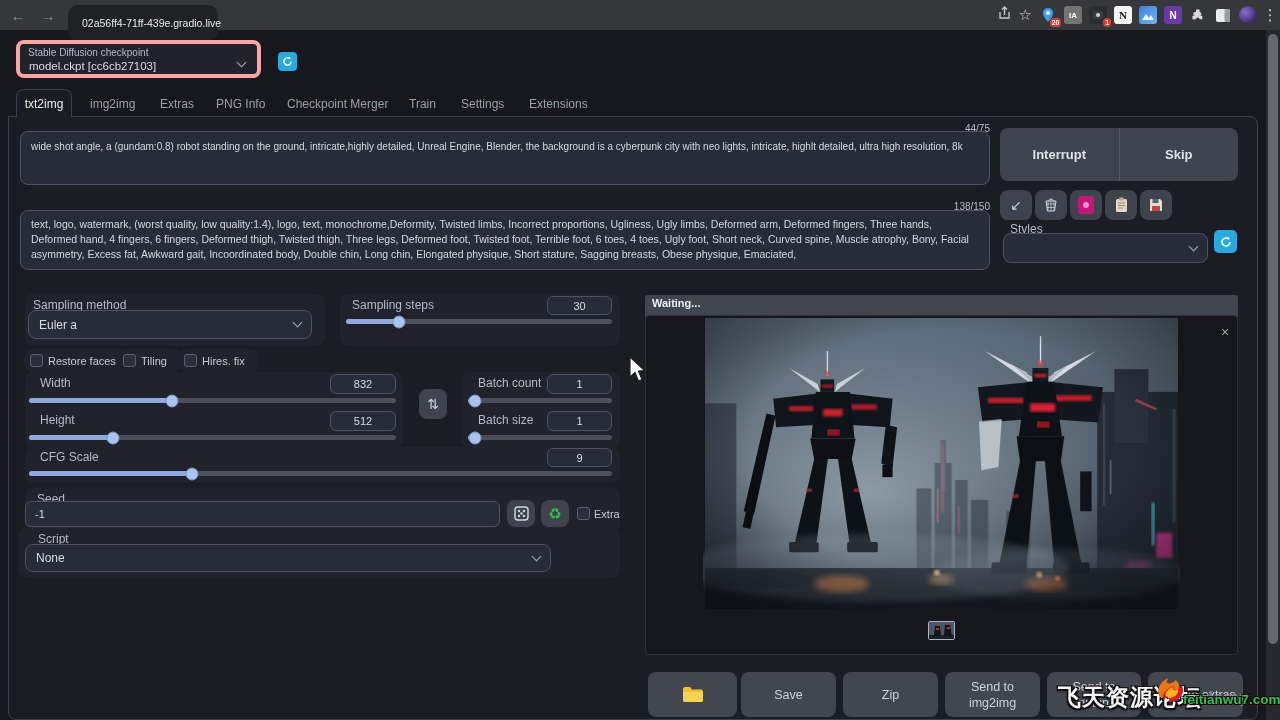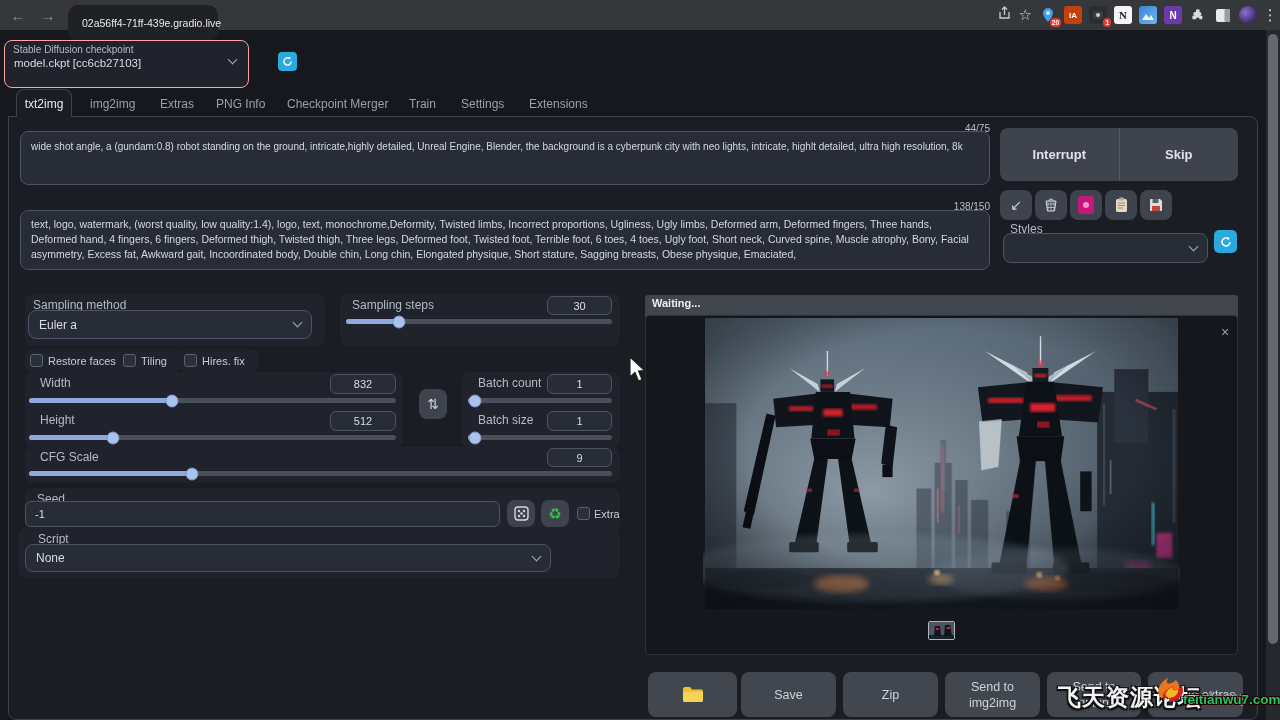--- a/index.html
+++ b/index.html
@@ -69,21 +69,21 @@
           </svg>
       </span>
       <span class="navbtn lit" style="margin:0;width:auto">☆</span>
       <span class="extico">
         <svg width="12" height="14" viewBox="0 0 12 14">
             <path d="M6 0a5 5 0 0 1 5 5c0 3.5-5 9-5 9S1 8.5 1 5a5 5 0 0 1 5-5z" fill="#3aa0f0"></path>
             <circle cx="6" cy="5" r="2" fill="#dff0ff"></circle>
           </svg>
         <span class="badge">20</span>
       </span>
-      <span class="extico" style="background:#c2410c;color:#fff">IA</span>
+      <span class="extico" style="background:#737373;color:#fff">IA</span>
       <span class="extico" style="background:#2c2d30">
         <svg width="10" height="8" viewBox="0 0 10 8">
             <rect width="10" height="8" rx="2" fill="#3c3d41"></rect>
             <circle cx="5" cy="4" r="2" fill="#cfd2d6"></circle>
           </svg>
         <span class="badge">1</span>
       </span>
       <span class="extico" style="background:#f5f5f5;color:#1a1a1a;font-size:11px;font-family:'Liberation Serif',serif">N</span>
       <span class="extico" style="background:linear-gradient(135deg,#3b82d8,#6fb6f0)">
         <svg width="12" height="10" viewBox="0 0 12 10">
@@ -100,21 +100,21 @@
         <svg width="14" height="13" viewBox="0 0 14 13">
             <rect width="14" height="13" rx="2" fill="#e8eaec"></rect>
             <rect x="8.5" width="5.5" height="13" rx="1.5" fill="#9a9da2"></rect>
           </svg>
       </span>
       <span class="extico" style="border-radius:50%;background:radial-gradient(circle at 35% 35%, #8a6fd0, #3a2a66 70%)"></span>
       <span class="navbtn lit" style="margin:0;width:12px">⋮</span>
     </div>
   </div>
 
-  <div style="position:absolute;left:4px;top:40px;width:245px;height:48px;background:#20232c;border:1px solid #fca5a5;border-radius:8px">
+  <div style="position:absolute;left:16px;top:40px;width:245px;height:38px;background:#20232c;border:4px solid #fca5a5;border-radius:8px">
     <div class="lbl" style="position:absolute;left:8px;top:3px;font-size:10px">Stable Diffusion checkpoint</div>
     <div style="position:absolute;left:9px;top:16px;font-size:11.5px;color:#d8dce3">model.ckpt [cc6cb27103]</div>
     <span class="chev" style="position:absolute;right:12px;top:19px"></span>
   </div>
   <div style="position:absolute;left:278px;top:52px;width:19px;height:19px;background:#2aa9de;border-radius:4px;display:flex;align-items:center;justify-content:center">
     <svg width="11" height="11" viewBox="0 0 12 12">
         <path d="M10 6a4 4 0 1 1-1.2-2.9" fill="none" stroke="#fff" stroke-width="1.5"></path>
         <path d="M9 0.8 9.3 3.4 6.7 3.1 Z" fill="#fff"></path>
       </svg>
   </div>

